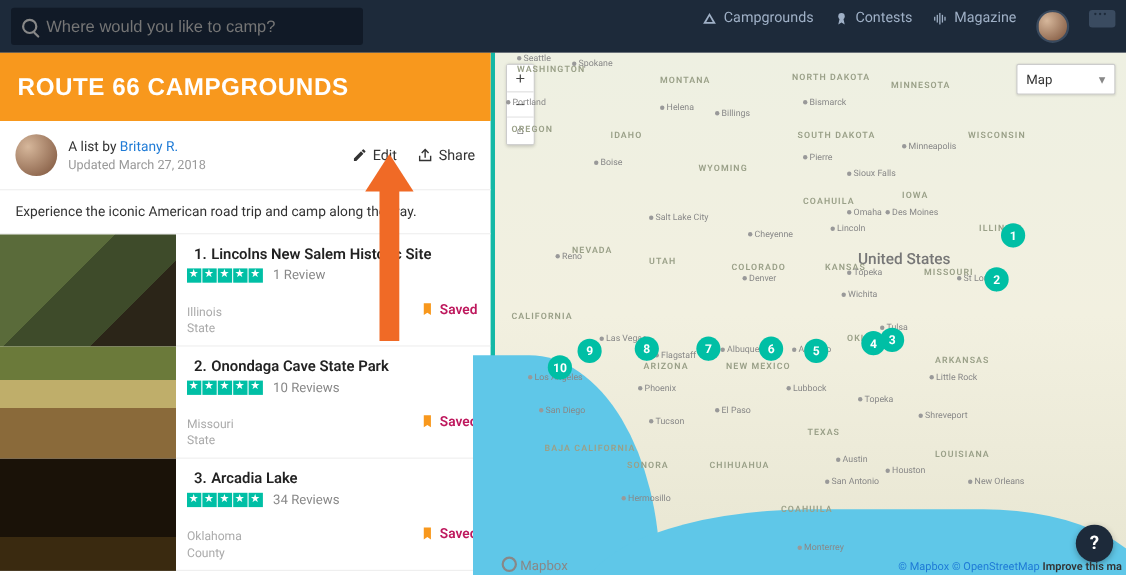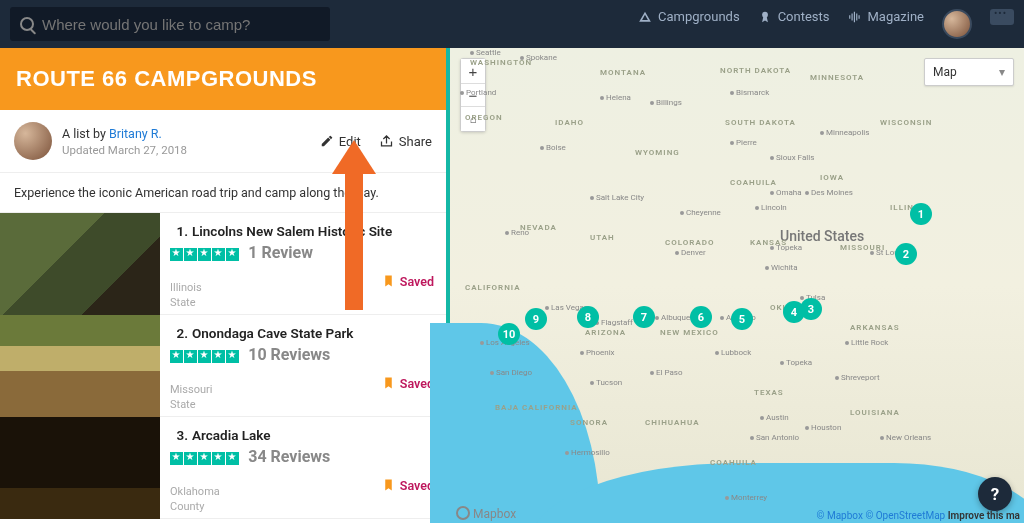--- a/index.html
+++ b/index.html
@@ -35,21 +35,21 @@
   .thumb { width:160px; height:102px; background:#888; flex-shrink:0;}
   .thumb.t1 { background:linear-gradient(135deg,#5a6b3a 0 40%,#3e4b2a 40% 70%,#2b2518 70% 100%);}
   .thumb.t2 { background:linear-gradient(180deg,#6b7a3a 0 30%, #bfae6a 30% 55%, #8a6a3a 55% 100%);}
   .thumb.t3 { background:linear-gradient(180deg,#1a1208 0 70%, #3a2a10 70% 100%);}
   .item-body { flex:1; padding:10px 10px 6px 10px; position:relative;}
   .item-title { font-size:13.5px; font-weight:600; color:#222;}
   .item-num { display:inline-block; width:18px; text-align:right; margin-right:4px;}
   .stars { display:inline-flex; gap:1px; vertical-align:middle;}
   .star { width:13px;height:13px;background:#00bfa5;display:inline-block;position:relative;}
   .star::before{content:"★";position:absolute;color:#fff;font-size:10px;top:-1px;left:1.5px;}
-  .reviews { font-size:16px; color:#888; margin-left:6px;font-weight:bold;}
+  .reviews { font-size:12px; color:#888; margin-left:6px;}
   .loc { font-size:11px; color:#aaa; margin-top:18px; line-height:1.4;}
   .saved { position:absolute; right:12px; top:36px; display:flex; align-items:center; gap:5px; font-size:12.5px; font-weight:600; color:#be185d;margin-top:24px;}
   .bm { width:13px; height:16px; position:relative; }
   .bm svg { fill:#f8981d; }
 
   
   .right { flex:1; position:relative; background:linear-gradient(180deg,#eef0e2 0%, #f2f0e0 50%, #e8e6d2 100%);}
   .ocean { position:absolute; background:#5fc7e8; }
   .o1 { left:-20px; bottom:-20px; width:170px; height:220px; border-top-right-radius:70% 90%;}
   .o2 { left:80px; bottom:-20px; width:520px; height:80px; border-top-left-radius:40% 100%; border-top-right-radius:30% 100%;}
@@ -243,21 +243,21 @@
       <div class="state" style="left: 70px; top: 175px;">NEVADA</div>
       <div class="state" style="left: 140px; top: 185px;">UTAH</div>
       <div class="state" style="left: 215px; top: 190px;">COLORADO</div>
       <div class="state" style="left: 300px; top: 190px;">KANSAS</div>
       <div class="state" style="left: 390px; top: 195px;">MISSOURI</div>
       <div class="state" style="left: 15px; top: 235px;">CALIFORNIA</div>
       <div class="state" style="left: 135px; top: 280px;">ARIZONA</div>
       <div class="state" style="left: 210px; top: 280px;">NEW MEXICO</div>
       <div class="state" style="left: 320px; top: 255px;">OKLAHOMA</div>
       <div class="state" style="left: 400px; top: 275px;">ARKANSAS</div>
-      <div class="state" style="left: 304px; top: 340px;">TEXAS</div>
+      <div class="state" style="left: 284px; top: 340px;">TEXAS</div>
       <div class="state" style="left: 400px; top: 360px;">LOUISIANA</div>
       <div class="state" style="left: 120px; top: 370px;">SONORA</div>
       <div class="state" style="left: 195px; top: 370px;">CHIHUAHUA</div>
       <div class="state" style="left: 260px; top: 410px;">COAHUILA</div>
       <div class="state" style="left: 45px; top: 355px;">BAJA CALIFORNIA</div>
       <div class="city" style="left: 20px; top: 0px;">Seattle</div>
       <div class="city" style="left: 70px; top: 5px;">Spokane</div>
       <div class="city" style="left: 10px; top: 40px;">Portland</div>
       <div class="city" style="left: 150px; top: 45px;">Helena</div>
       <div class="city" style="left: 200px; top: 50px;">Billings</div>

